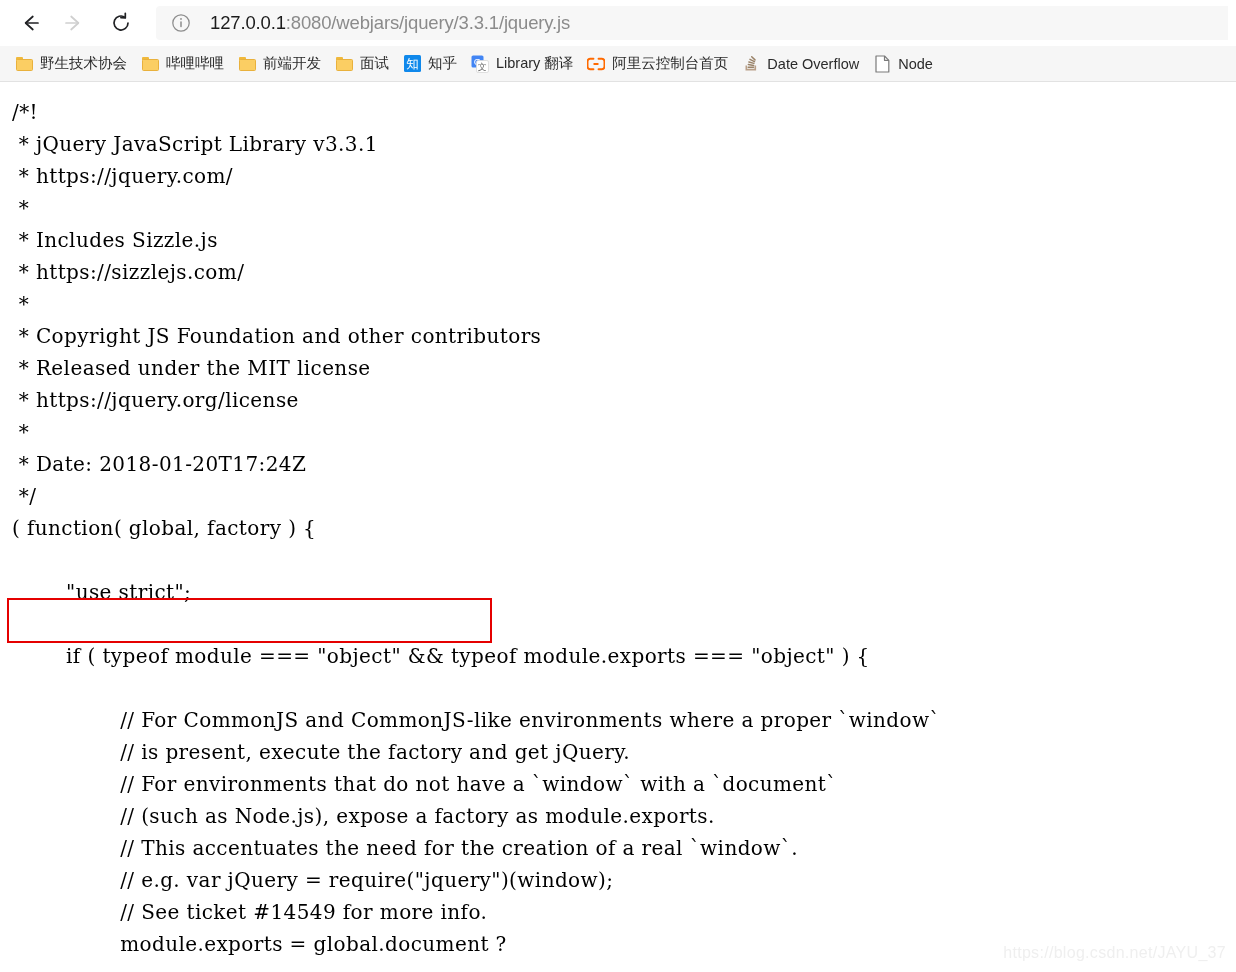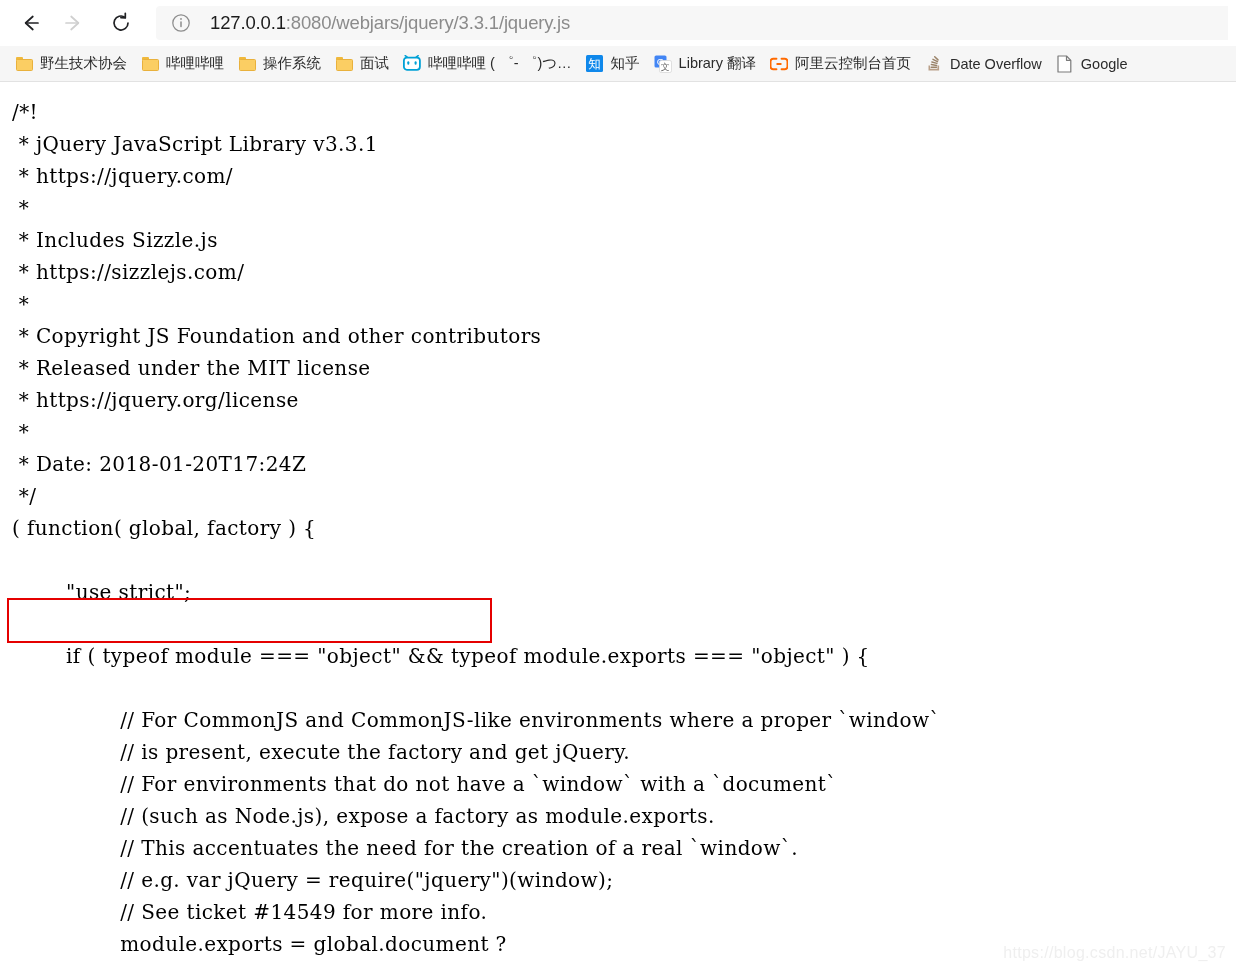--- a/index.html
+++ b/index.html
@@ -216,41 +216,30 @@
     <span class="bm-icon">
         <span class="folder"></span>
       </span>
     <span class="bm-label">哔哩哔哩</span>
   </div>
 
   <div class="bm">
     <span class="bm-icon">
         <span class="folder"></span>
       </span>
-    <span class="bm-label">操作系统</span>
+    <span class="bm-label">前端开发</span>
   </div>
 
   <div class="bm">
     <span class="bm-icon">
         <span class="folder"></span>
       </span>
     <span class="bm-label">面试</span>
   </div>
 
-  <div class="bm">
-    <span class="bm-icon">
-      <svg width="18" height="17" viewBox="0 0 18 17">
-        <path d="M4.2 2.2 L2.2 0.6 M13.2 2.2 L15.2 0.6" stroke="#00a1d6" stroke-width="1.5" stroke-linecap="round" fill="none"></path>
-        <rect x="0.9" y="2.6" width="16" height="12.2" rx="3" fill="#ffffff" stroke="#00a1d6" stroke-width="1.8"></rect>
-        <rect x="4.3" y="6.3" width="2" height="3.4" rx="1" fill="#00a1d6"></rect>
-        <rect x="11.6" y="6.3" width="2" height="3.4" rx="1" fill="#00a1d6"></rect>
-      </svg>
-    </span>
-    <span class="bm-label">哔哩哔哩 ( ゜- ゜)つ…</span>
-  </div>
 
   <div class="bm">
     <span class="bm-icon">
       <svg width="17" height="17" viewBox="0 0 17 17">
         <rect x="0" y="0" width="17" height="17" rx="1.5" fill="#0f88eb"></rect>
         <text x="8.5" y="13" font-family="'Liberation Sans',sans-serif" font-size="12.5" fill="#ffffff" text-anchor="middle">知</text>
       </svg>
     </span>
     <span class="bm-label">知乎</span>
   </div>
@@ -292,21 +281,21 @@
     <span class="bm-label">Date Overflow</span>
   </div>
 
   <div class="bm">
     <span class="bm-icon">
       <svg width="15" height="18" viewBox="0 0 15 18">
         <path d="M1 1 H9.5 L13.8 5.3 V17 H1 Z" fill="#ffffff" stroke="#7a7a7a" stroke-width="1.2" stroke-linejoin="round"></path>
         <path d="M9.5 1 V5.3 H13.8" fill="none" stroke="#7a7a7a" stroke-width="1.2" stroke-linejoin="round"></path>
       </svg>
     </span>
-    <span class="bm-label">Google</span>
+    <span class="bm-label">Node</span>
   </div>
 </div>
 
 <div class="page">
   <pre class="code">/*!
  * jQuery JavaScript Library v3.3.1
  * https://jquery.com/
  *
  * Includes Sizzle.js
  * https://sizzlejs.com/

